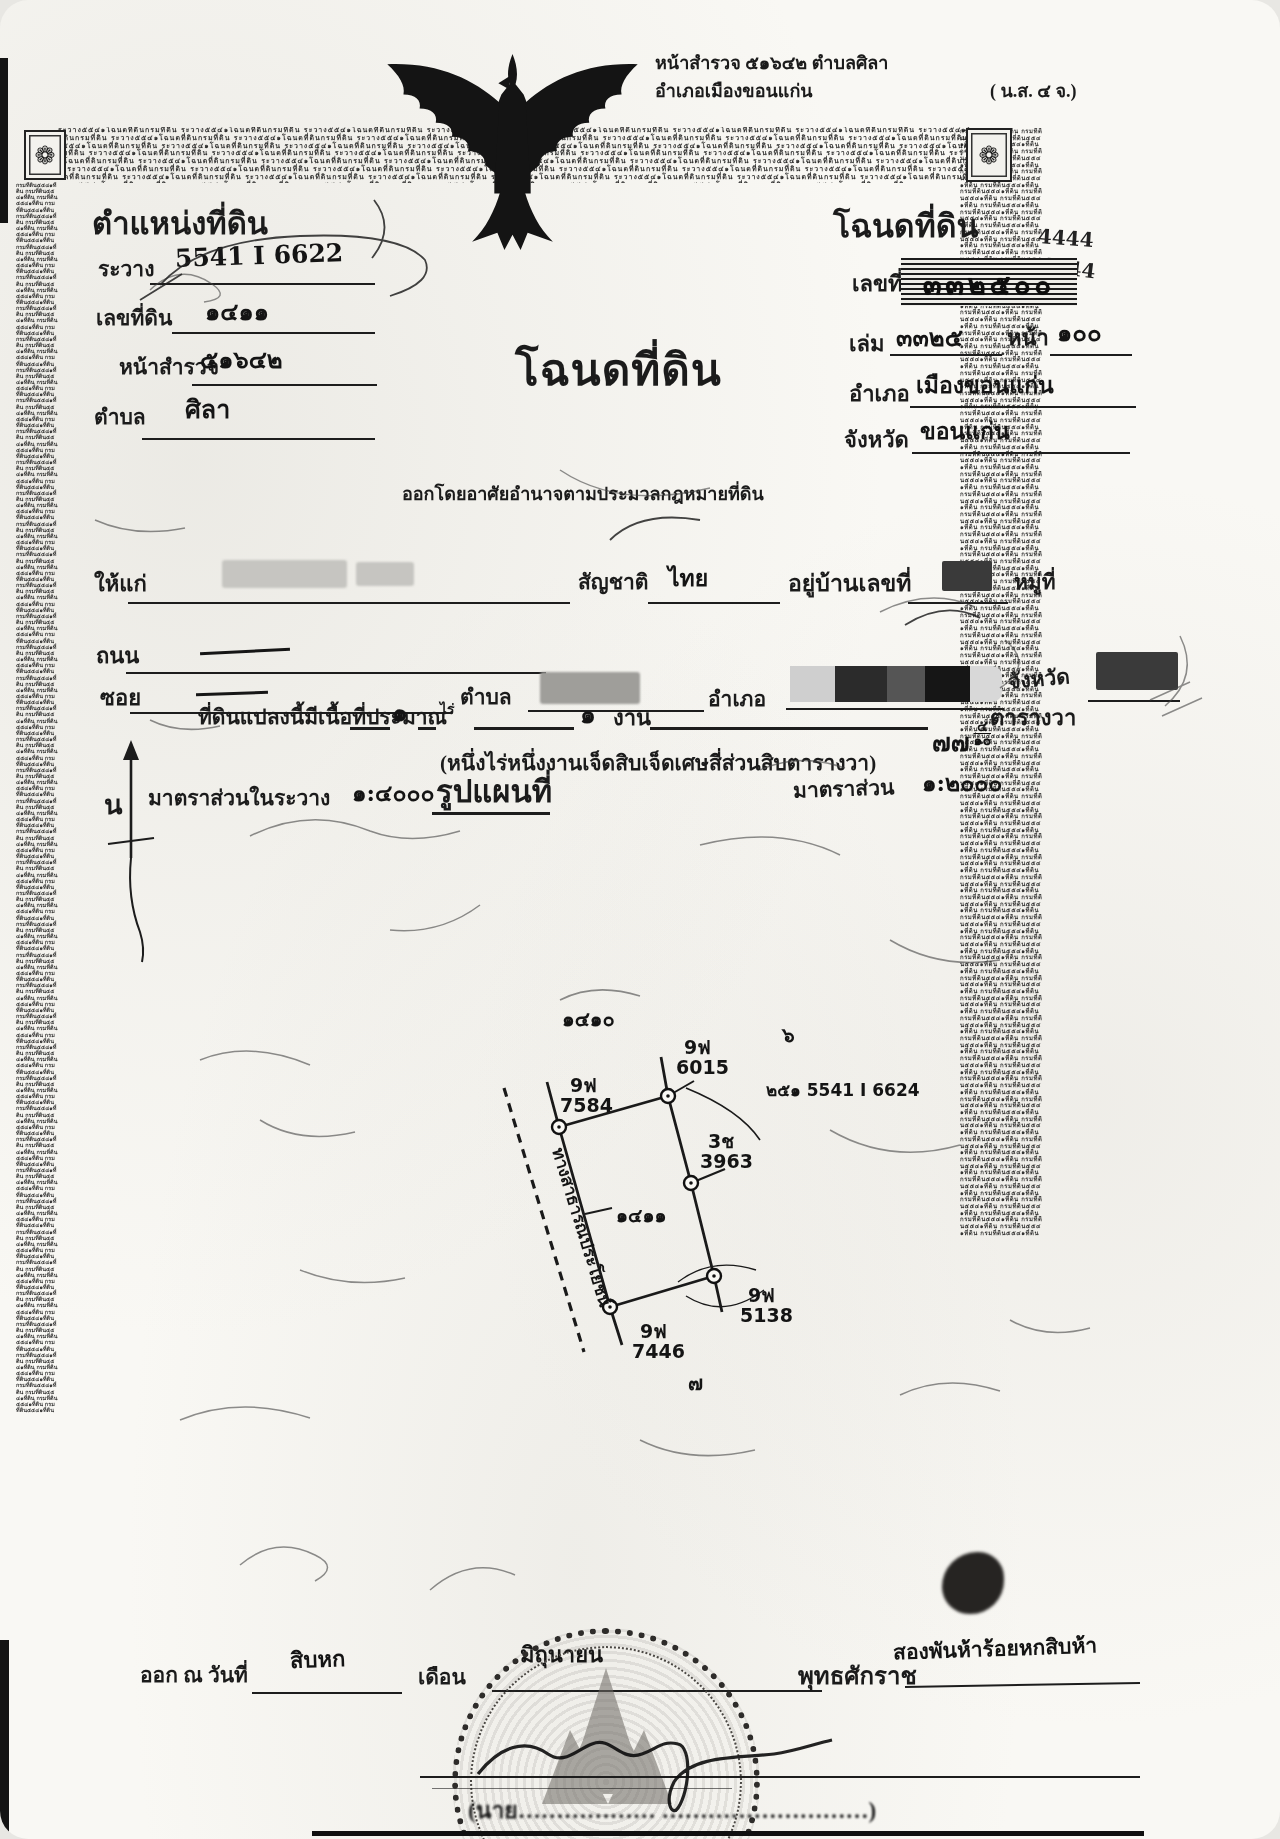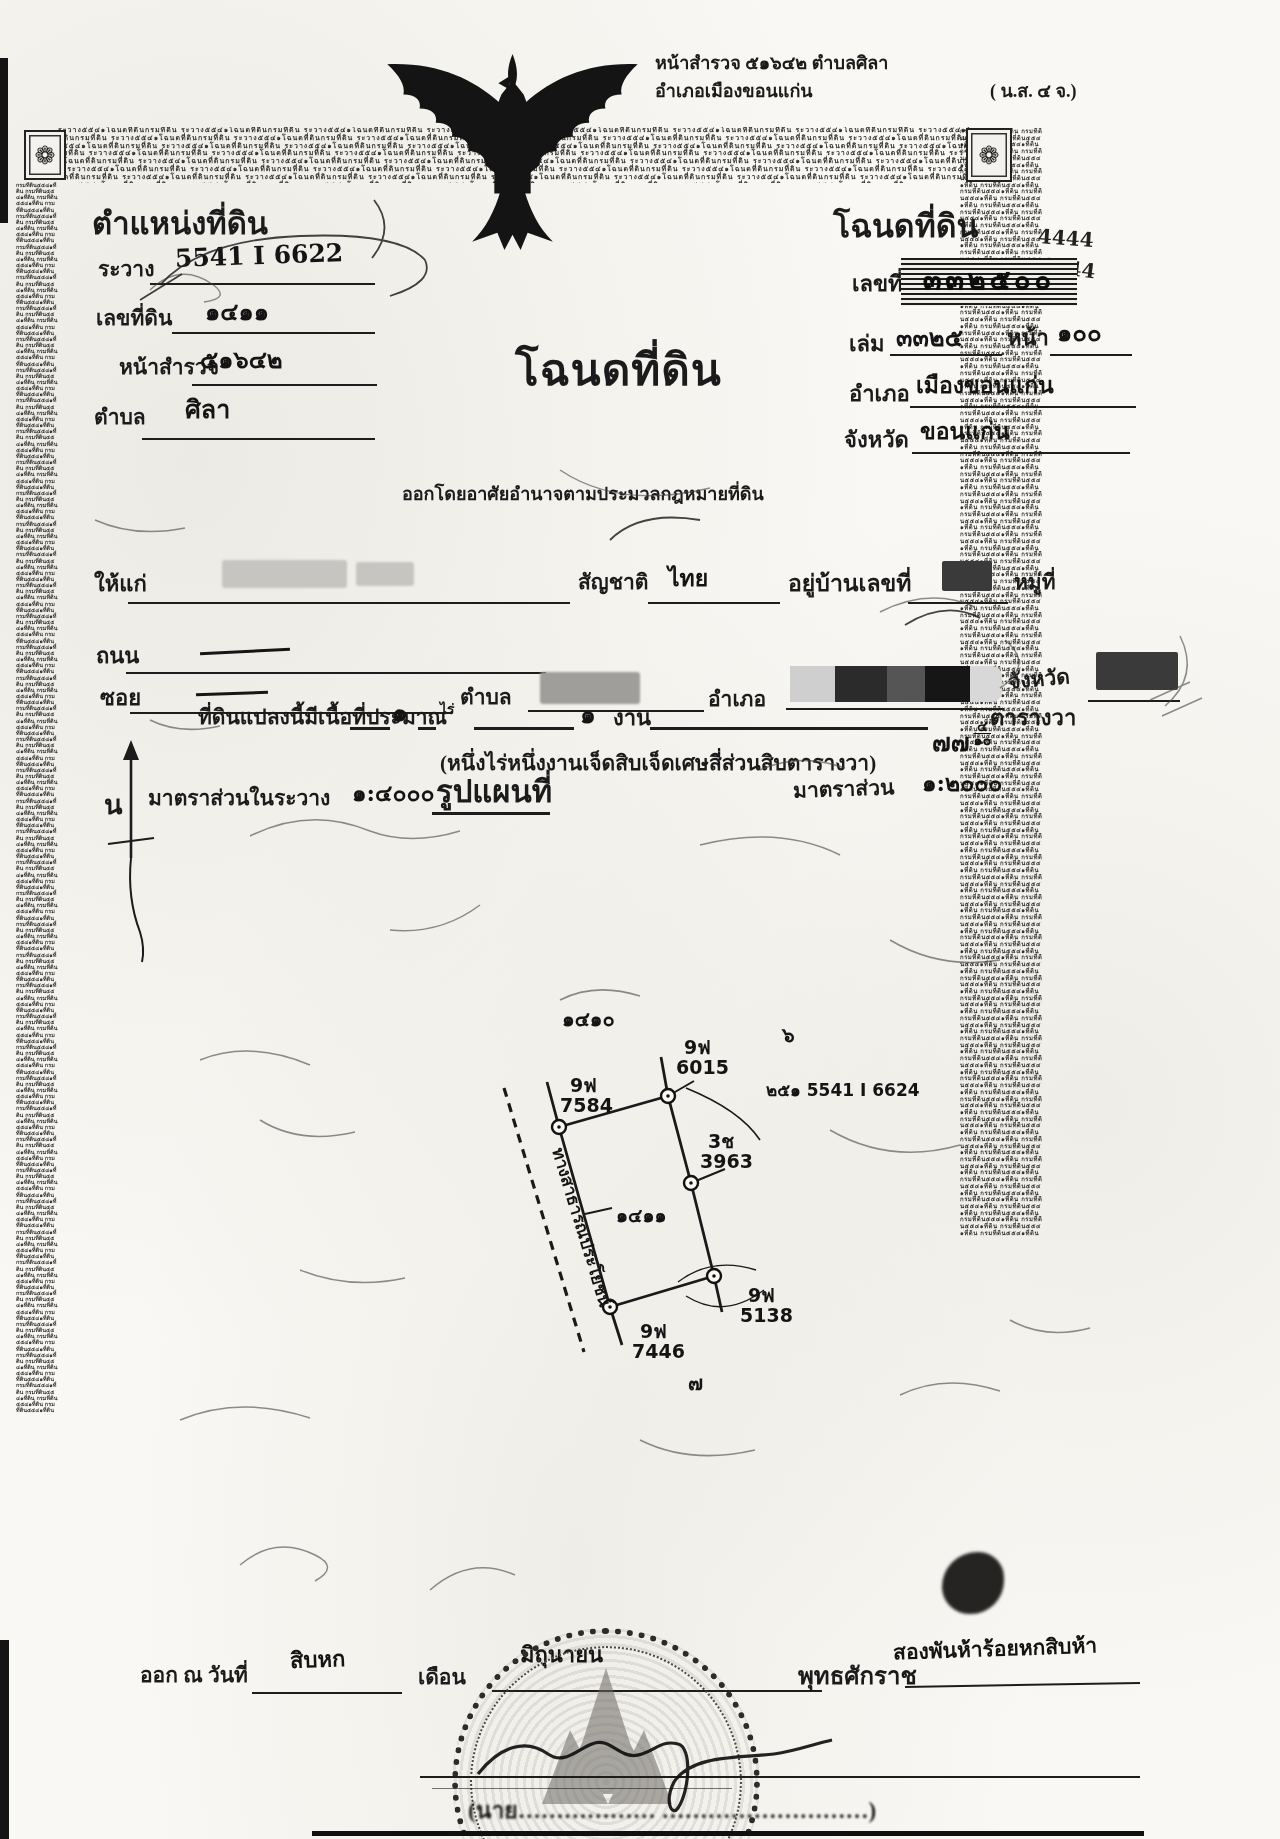--- a/index.html
+++ b/index.html
@@ -2,34 +2,34 @@
 <html><head>
 <meta charset="utf-8">
 <style>
   html,body{margin:0;padding:0;background:#e8e7e3;}
   .page{position:relative;width:1280px;height:1839px;margin:0 auto;overflow:hidden;
         background:
         radial-gradient(ellipse at 15% 25%, rgba(210,208,200,.35) 0, transparent 45%),
         radial-gradient(ellipse at 85% 60%, rgba(215,212,205,.30) 0, transparent 40%),
         radial-gradient(ellipse at 45% 85%, rgba(208,206,198,.25) 0, transparent 45%),
         #f9f8f4;
-        font-family:"Liberation Serif",serif;color:#1b1b1b;}
+        font-family:"Liberation Serif",serif;color:#1b1b1b;border-radius:28px;}
   .abs{position:absolute;}
   .lbl{font-weight:bold;white-space:nowrap;color:#1b1b1b;}
   .hw{font-weight:bold;white-space:nowrap;color:#141414;font-family:"DejaVu Serif",serif;}
   .ul{height:0;border-top:2.2px solid #1d1d1d;}
   .dash{height:0;border-top:3.2px solid #161616;}
   .micro{font-family:"DejaVu Sans",sans-serif;font-weight:bold;color:#161616;overflow:hidden;
          word-break:break-all;line-height:1.12;opacity:.88;}
   .rosette{border:2.5px solid #222;background:#f3f2ee;display:flex;align-items:center;justify-content:center;
            font-size:25px;color:#1d1d1d;box-shadow:inset 0 0 0 3px #f3f2ee, inset 0 0 0 4.5px #333;}
   .redact-gray{background:#c6c5c1;border-radius:3px;filter:blur(1px);}
   .redact-dark{background:#3a3a3a;border-radius:2px;}
   .stripebox{background:repeating-linear-gradient(180deg,#1c1c1c 0 2px,#efeee9 2px 5px);
-             display:flex;align-items:flex-start;justify-content:center;}
+             display:flex;align-items:flex-end;justify-content:center;}
   .stripebox span{font-weight:bold;font-size:27px;letter-spacing:4px;color:#0d0d0d;
                   text-shadow:0 0 1px #000;}
   .frac{display:inline-block;vertical-align:6px;text-align:center;font-size:14px;line-height:.95;font-weight:bold;margin-left:4px;}
   .frac .den{border-top:1.5px solid #111;display:block;}
   .stamp{border-radius:50%;border:6px dotted #2e2c2a;
          background:repeating-radial-gradient(circle at 50% 50%, rgba(70,65,60,.10) 0 3px, transparent 3px 8px);}
   .stamp .inner{position:absolute;inset:12px;border-radius:50%;border:2.5px dotted #4a4743;}
   .blur1{filter:blur(1.3px);}
   .edge{background:#141414;}
   .blob{background:#262422;border-radius:58% 42% 55% 45%;filter:blur(1.5px);}

